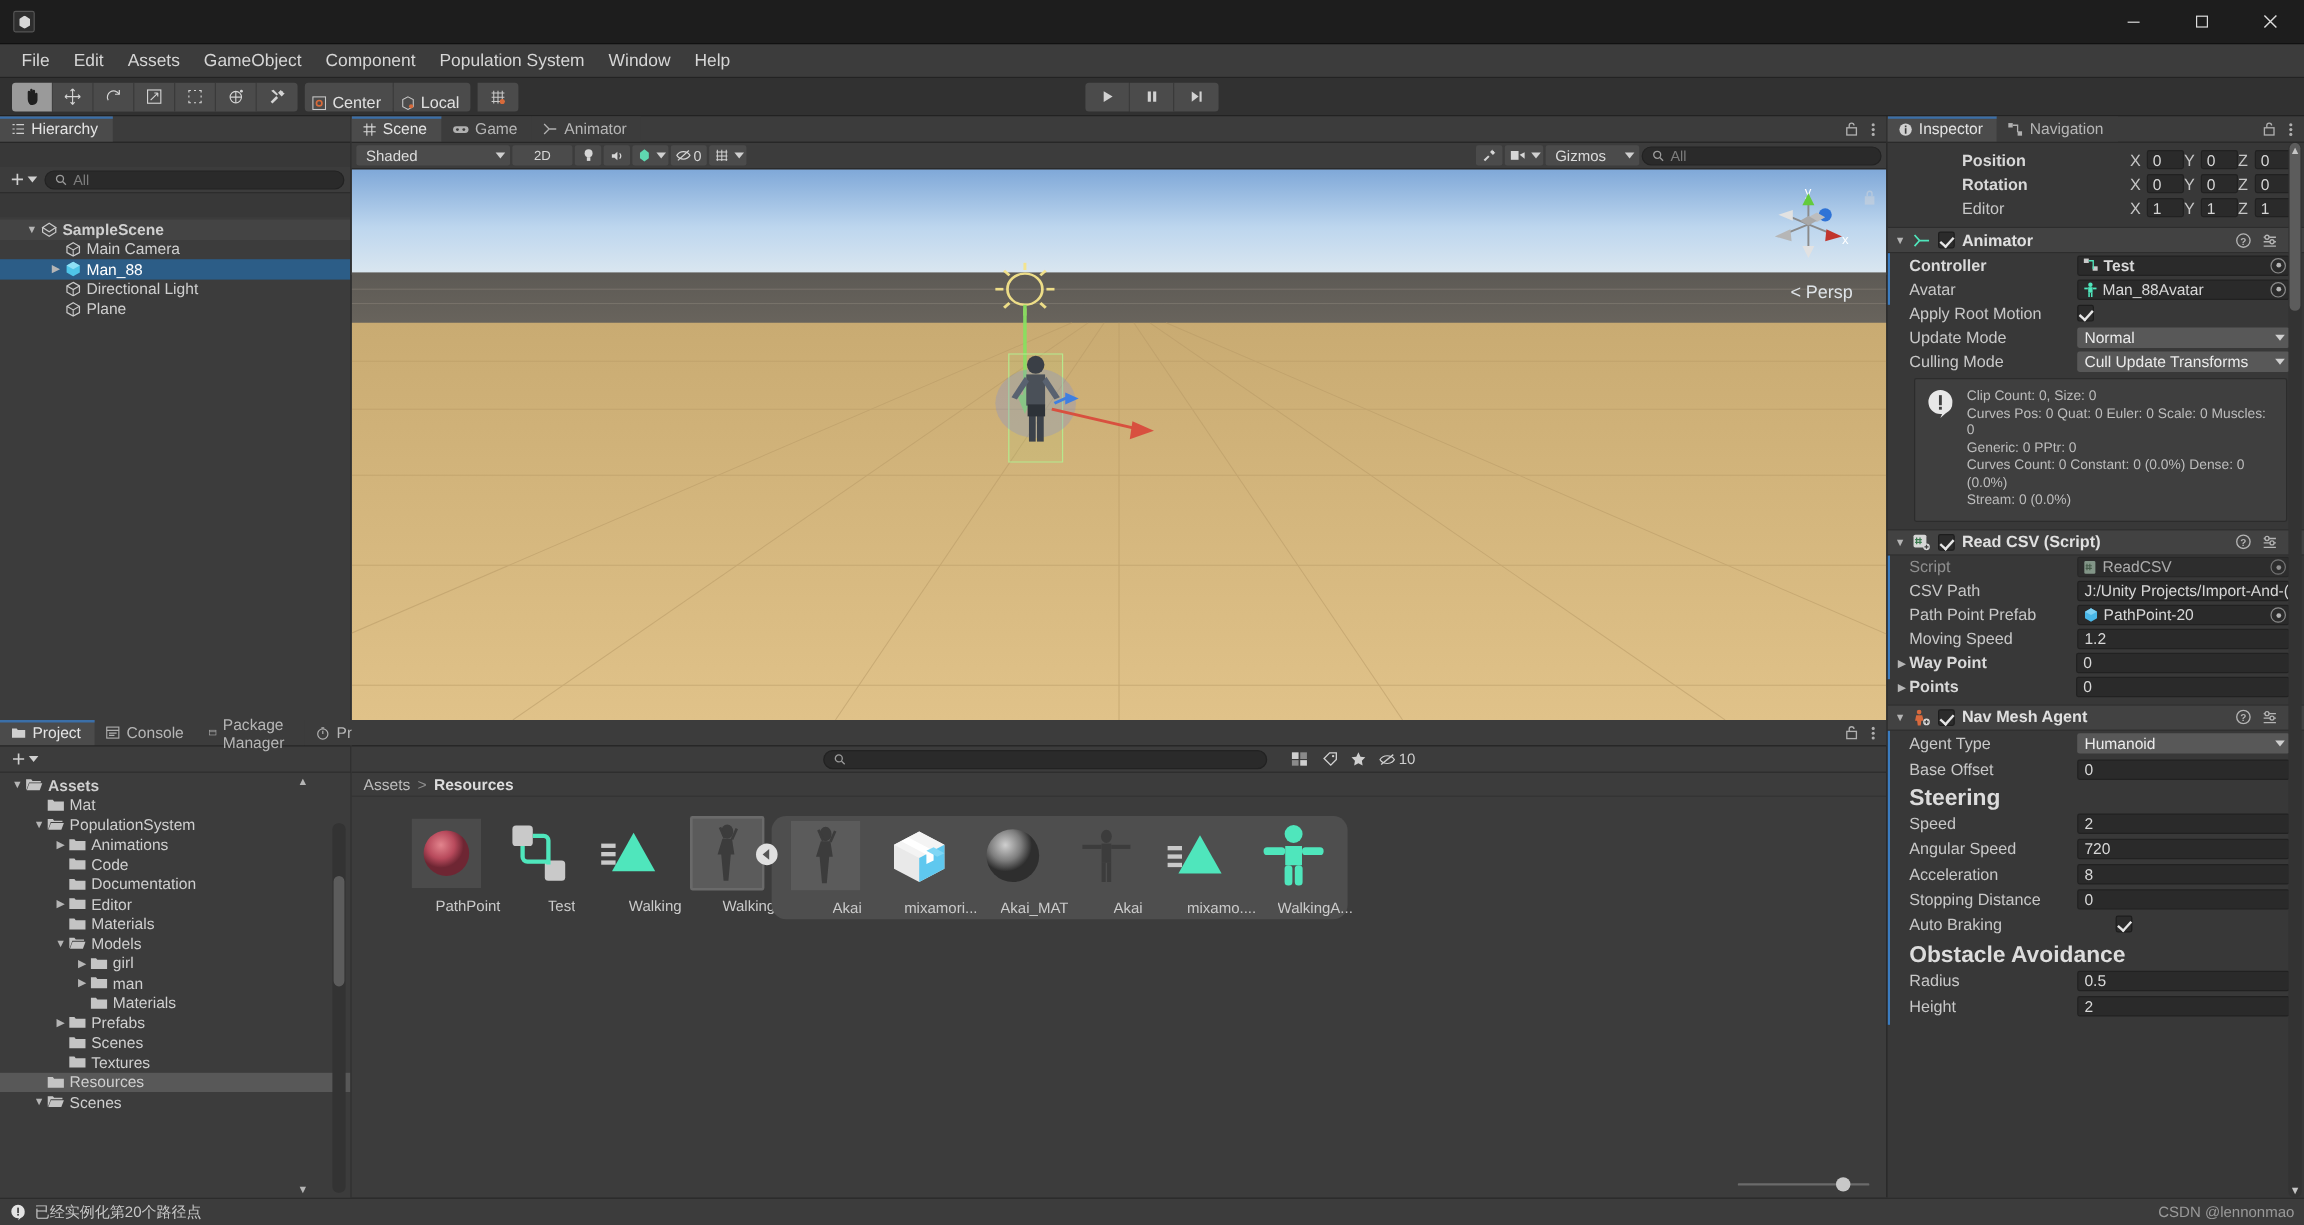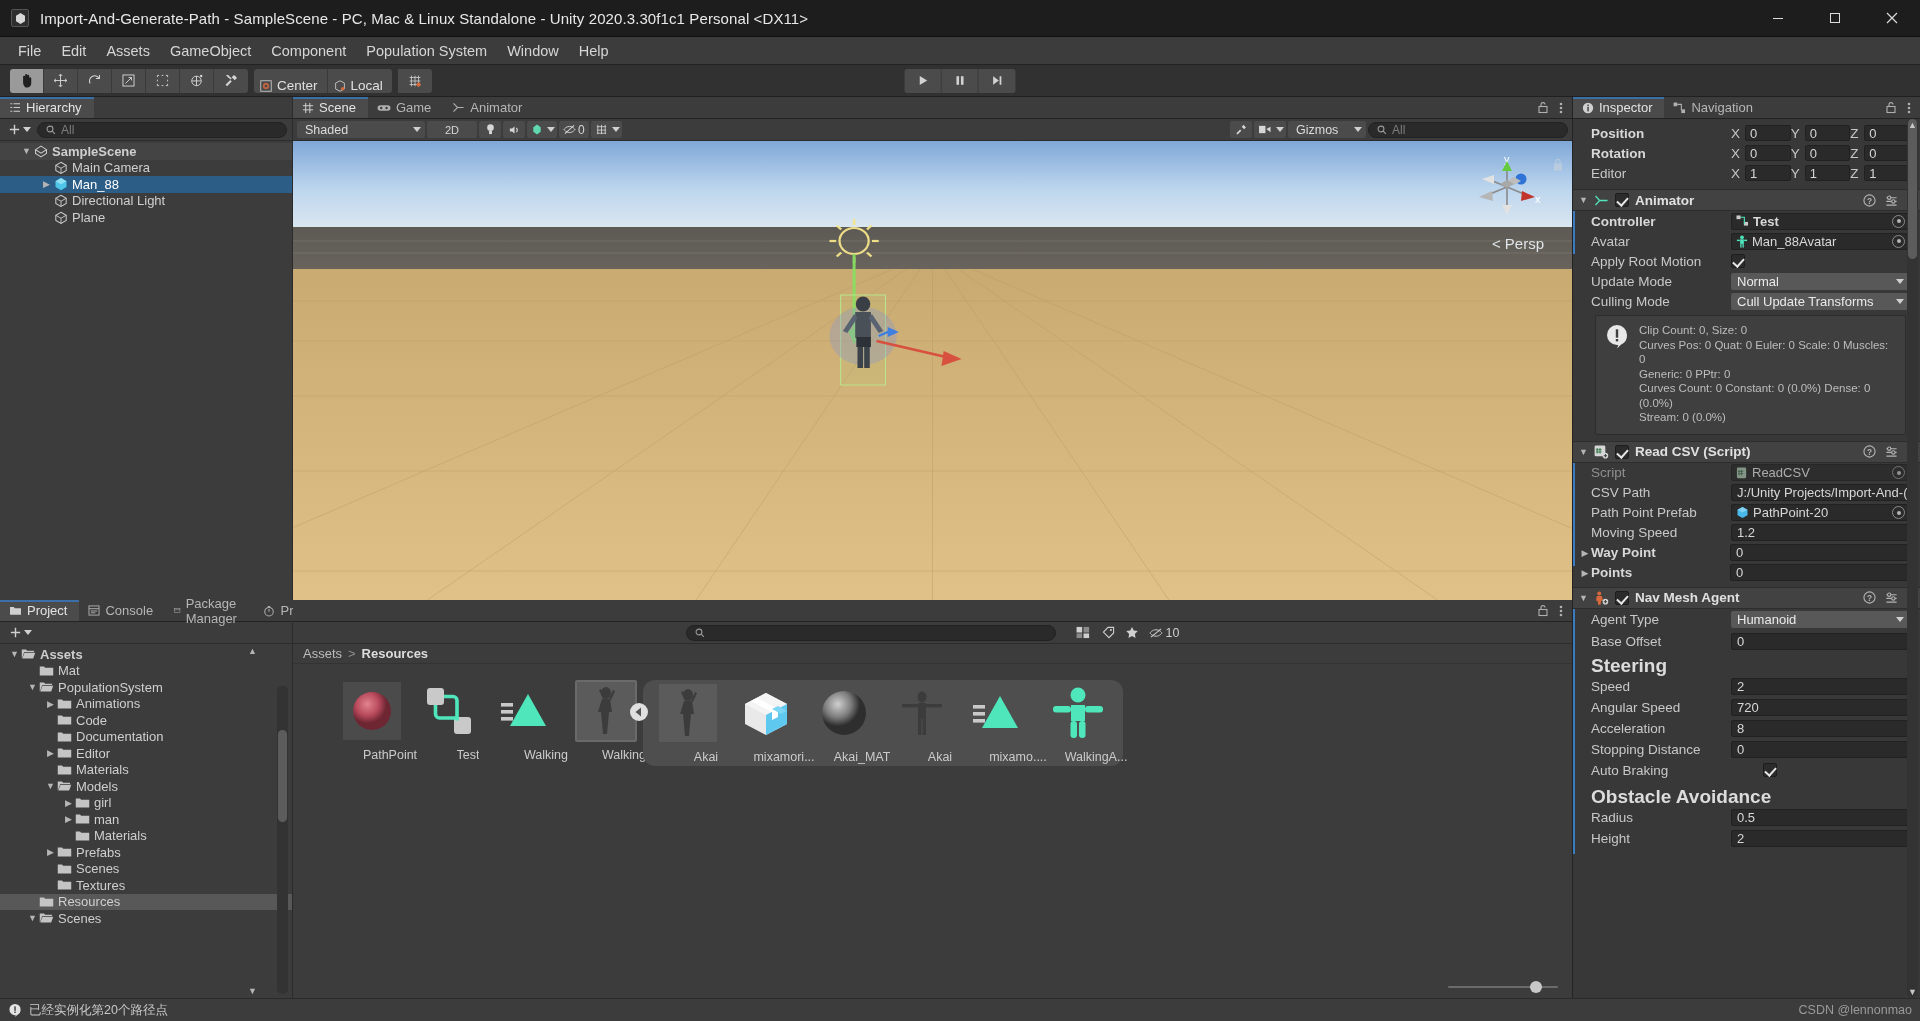--- a/index.html
+++ b/index.html
@@ -223,21 +223,20 @@
   .sep-v { width:1px; background:#2b2b2b; }
   .accentbar { position:absolute; left:0; top:0; bottom:0; width:2px; background:#3b7cc0;}
 </style>
 </head>
 <body>
 
 <div class="app">
 
   <div class="titlebar">
     <div class="appicon"></div>
-    <div class="title">Import-And-Generate-Path - SampleScene - PC, Mac &amp; Linux Standalone - Unity 2020.3.30f1c1 Personal &lt;DX11&gt;</div>
     <div class="wbtns">
       <div class="wbtn">
         <svg width="12" height="12" viewBox="0 0 12 12">
             <rect x="1" y="6" width="10" height="1" fill="#dcdcdc"></rect>
           </svg>
       </div>
       <div class="wbtn">
         <svg width="12" height="12" viewBox="0 0 12 12">
             <rect x="1.5" y="1.5" width="9" height="9" fill="none" stroke="#dcdcdc" stroke-width="1"></rect>
           </svg>
@@ -350,21 +349,21 @@
           </svg>
       </div>
     </div>
 
   </div>
 
   <div class="body">
 
     <div class="col-left">
 
-      <div style="height:503px;flex:0 0 503px;display:flex;flex-direction:column;min-height:0;">
+      <div style="height:503px;flex:0 0 503px;display:flex;flex-direction:column;min-height:0;gap:20px;">
         <div class="tabstrip">
           <div class="tab sel accent">
             <svg width="12" height="11" viewBox="0 0 13 12" stroke="#cfcfcf" stroke-width="1.1" fill="none">
                 <path d="M1.5 2h2M1.5 6h2M1.5 10h2M5 2h7M5 6h7M5 10h7"></path>
               </svg>
             <span>Hierarchy</span>
           </div>
         </div>
         <div class="hier-search-row">
           <div class="plus-btn">
@@ -1108,21 +1107,21 @@
           <svg width="4" height="14" viewBox="0 0 4 14">
               <circle cx="2" cy="3" r="1.3" fill="#b0b0b0"></circle>
               <circle cx="2" cy="7" r="1.3" fill="#b0b0b0"></circle>
               <circle cx="2" cy="11" r="1.3" fill="#b0b0b0"></circle>
             </svg>
         </div>
       </div>
 
       <div class="insp-body">
 
-        <div style="padding-top:4px;">
+        <div style="padding-top:4px;margin-left:44px;">
           <div class="prow">
             <div class="plabel b">Position</div>
             <div class="vec3">
               <div class="ax">
                   <span class="axl">X</span>
                   <span class="field">0</span>
                 </div>
               <div class="ax">
                   <span class="axl">Y</span>
                   <span class="field">0</span>

